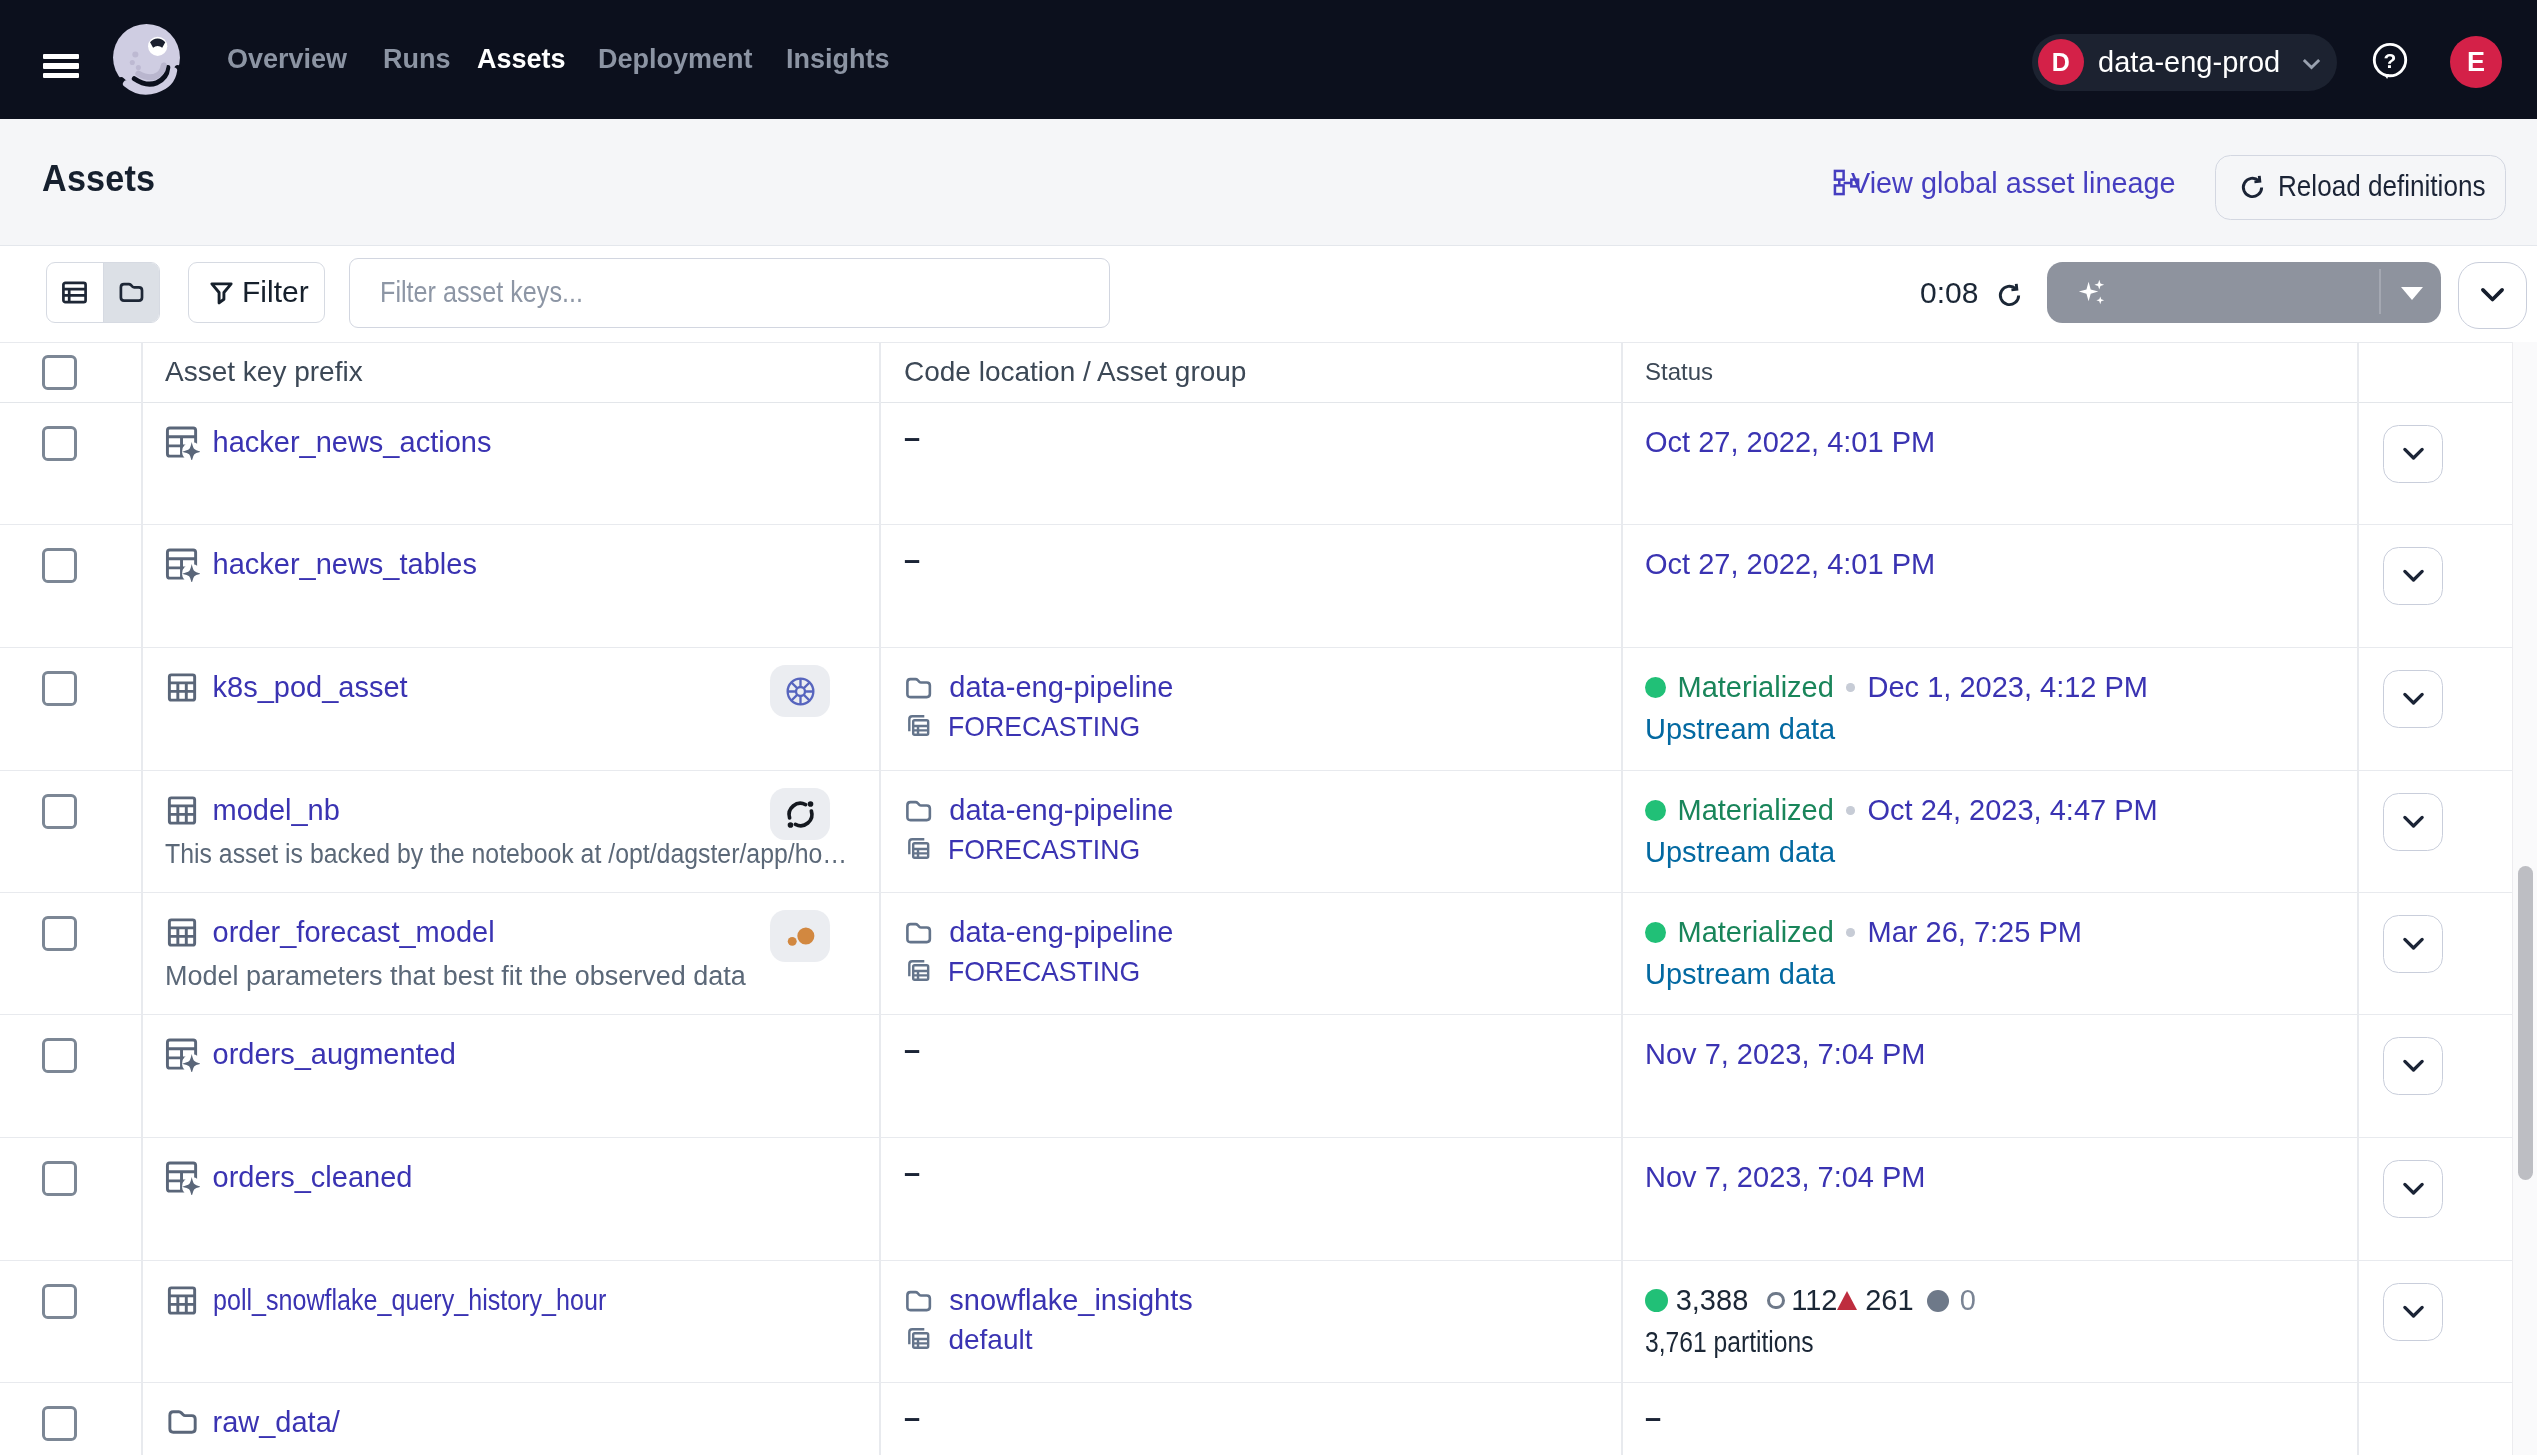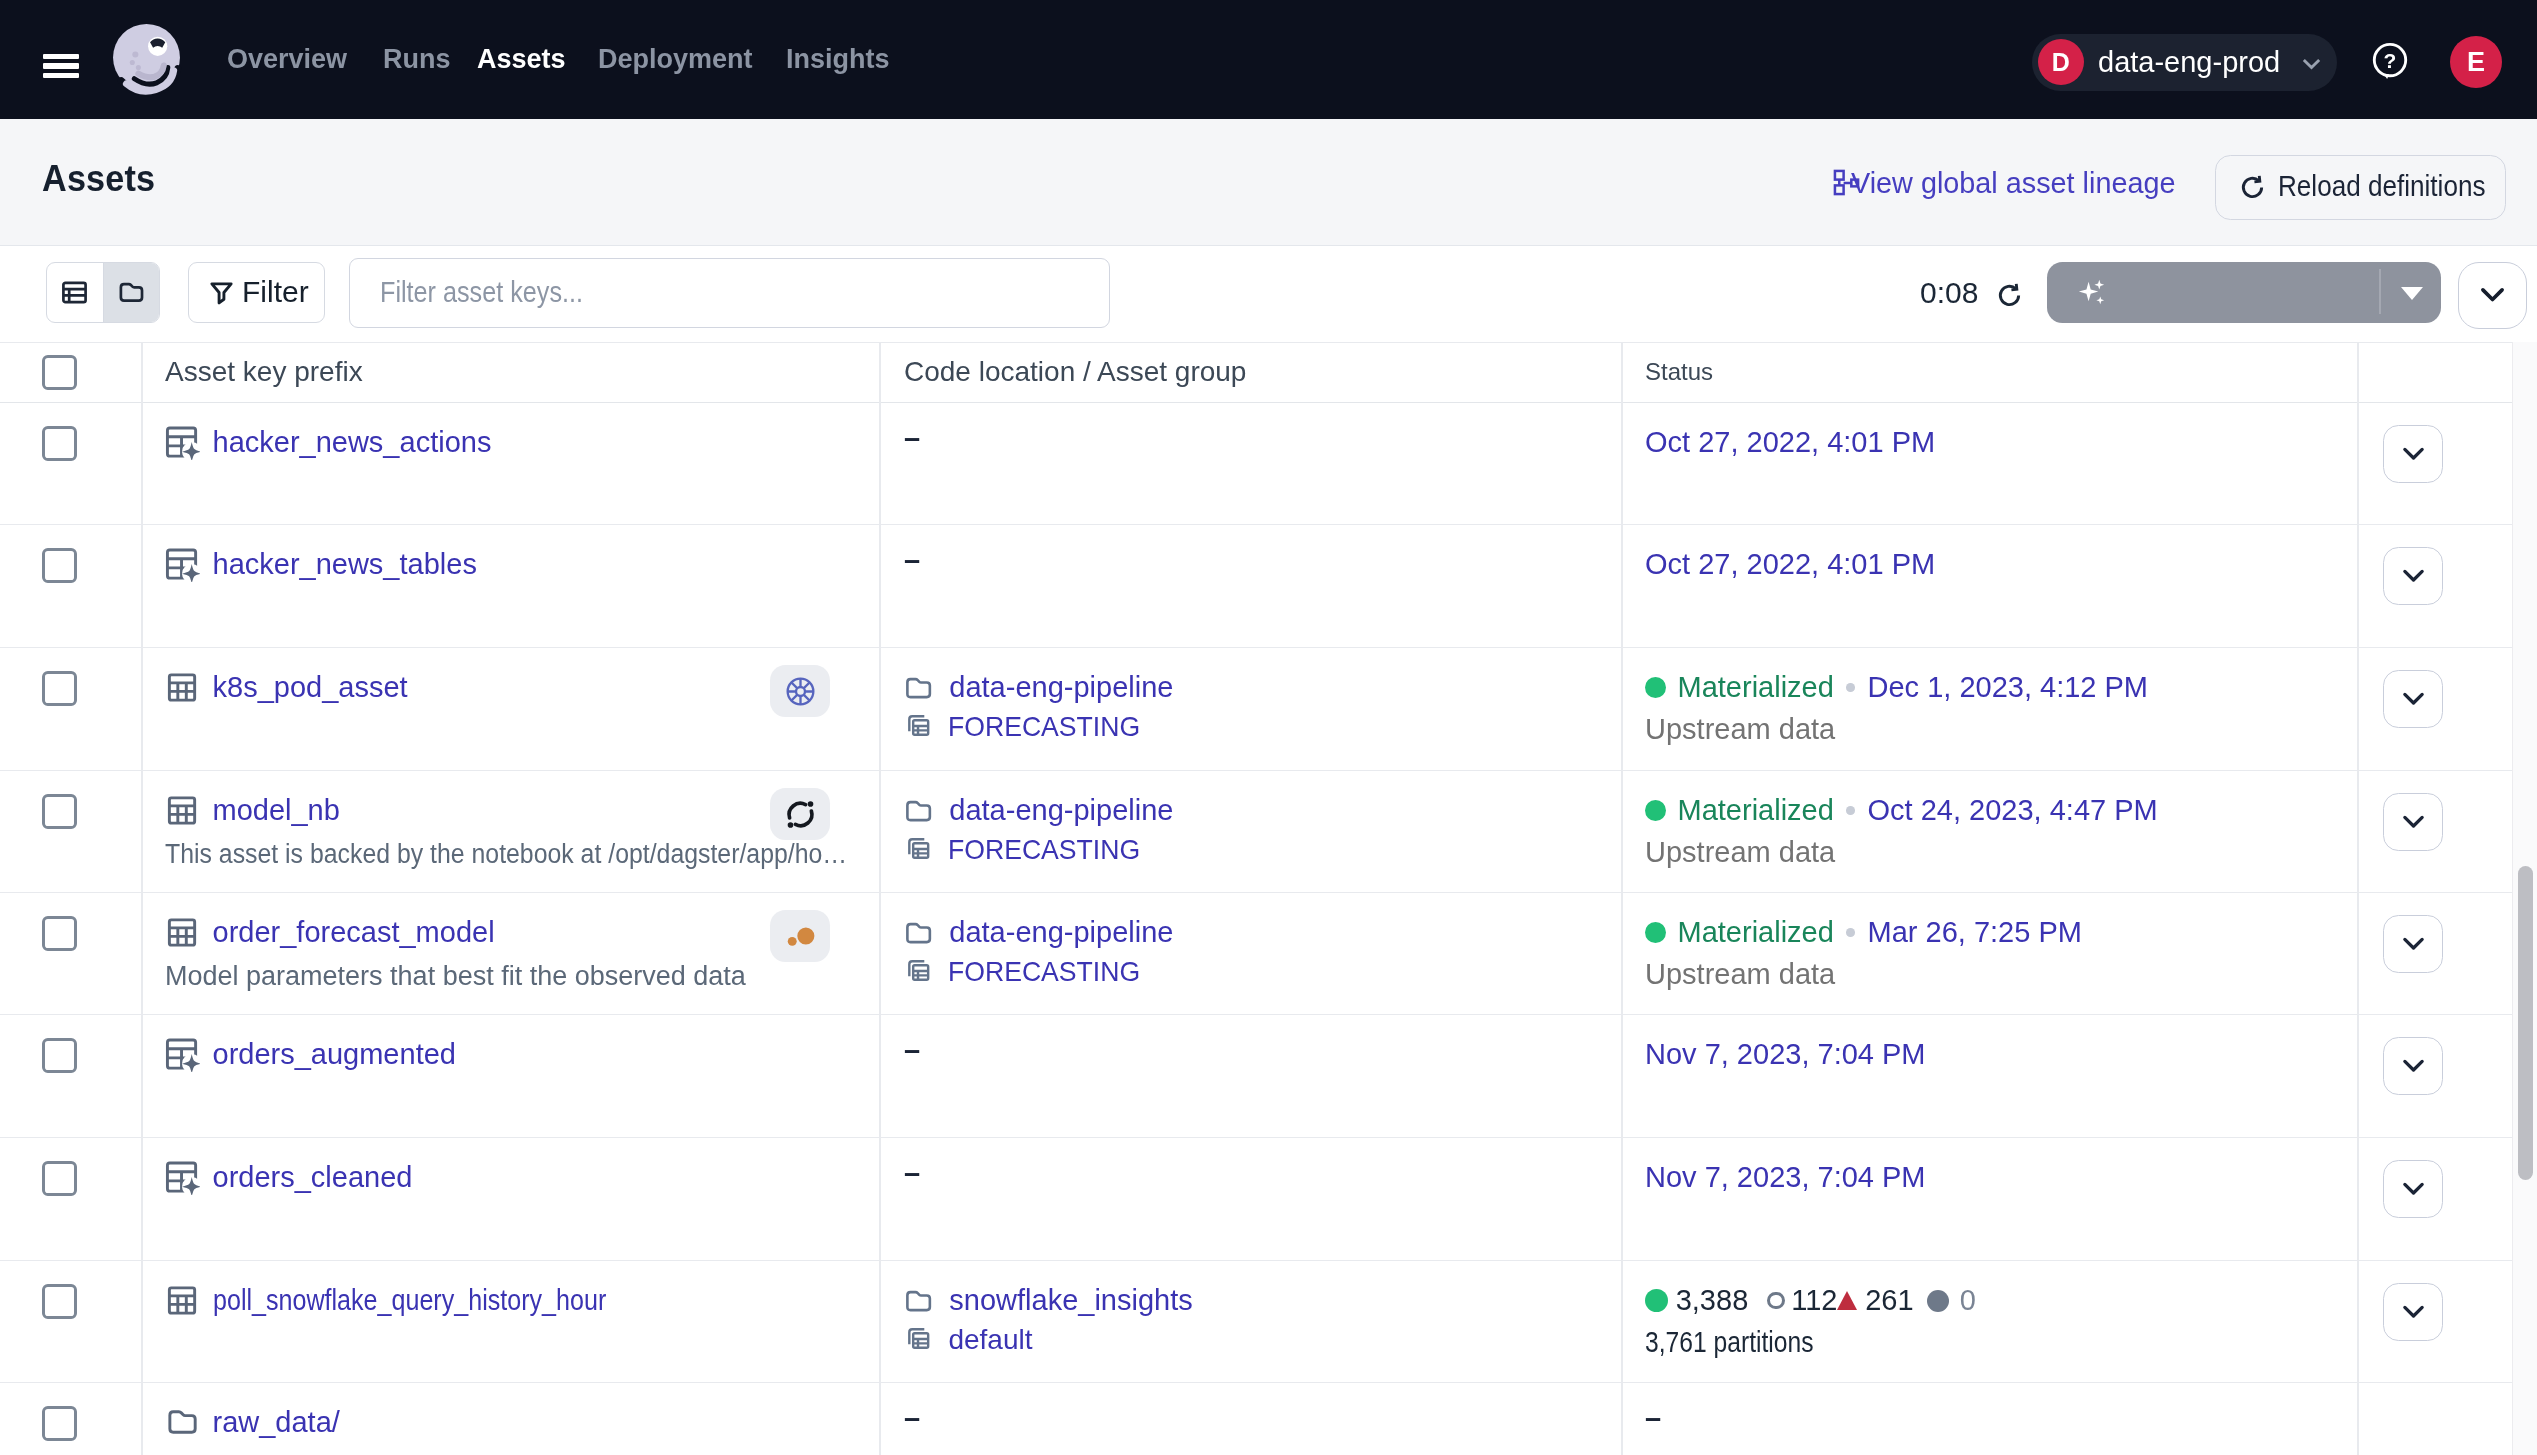--- a/index.html
+++ b/index.html
@@ -20,21 +20,21 @@
 .btn{position:absolute;border:1.9px solid #D6DAE2;border-radius:9px;background:#fff}
 
 .vline{position:absolute;width:1.9px;background:#E8EAEE}
 .row{position:absolute;left:0;width:2512px;background:#fff;border-bottom:1.9px solid #E8EAEE}
 .cb{position:absolute;left:42px;top:23px;width:35px;height:35px;border:3.4px solid #7C8795;border-radius:5.8px;background:#fff}
 .aname{position:absolute;left:165px;top:21px;height:37px;display:flex;align-items:center;gap:12.5px;font-size:29px;color:#3A33B2}
 .adesc{position:absolute;left:165px;top:68px;font-size:27px;color:#5B6878;white-space:nowrap}
 .cl1{position:absolute;left:904px;top:21px;height:37px;display:flex;align-items:center;gap:16.3px;font-size:29px;color:#3A33B2}
 .cl2{position:absolute;left:904px;top:63px;height:37px;display:flex;align-items:flex-start;gap:15.4px;font-size:27px;color:#3A33B2}
 .st1{position:absolute;left:1645px;top:21px;height:37px;display:flex;align-items:center;font-size:29px;color:#3A33B2}
-.st2{position:absolute;left:1645px;top:65px;font-size:29px;color:#737373}
+.st2{position:absolute;left:1645px;top:65px;font-size:29px;color:#0369a1}
 .dash{position:absolute;top:19px;font-size:29px;color:#1B2436;font-weight:600}
 .chevbtn{position:absolute;left:2383px;top:22px;width:60px;height:58px;border:1.9px solid #C9CEDB;border-radius:15.4px;background:#fff;display:flex;align-items:center;justify-content:center}
 .badge{position:absolute;top:19px;width:60px;height:52px;background:#EBEDF1;border-radius:15.4px;display:flex;align-items:center;justify-content:center}
 .gdot{width:21px;height:21px;border-radius:50%;background:#21C077;flex:none}
 .sep{width:8.7px;height:8.7px;border-radius:50%;background:#C7CCD6;flex:none}
 </style>
 </head>
 <body>
 <div id="page">
 

